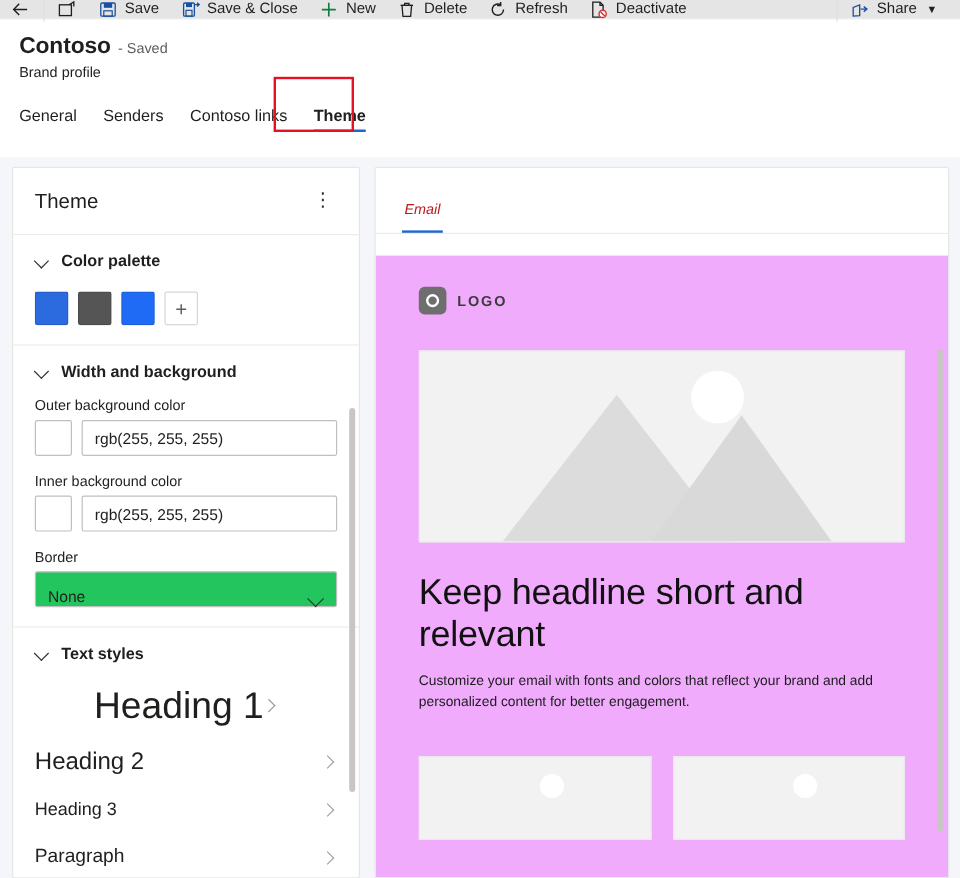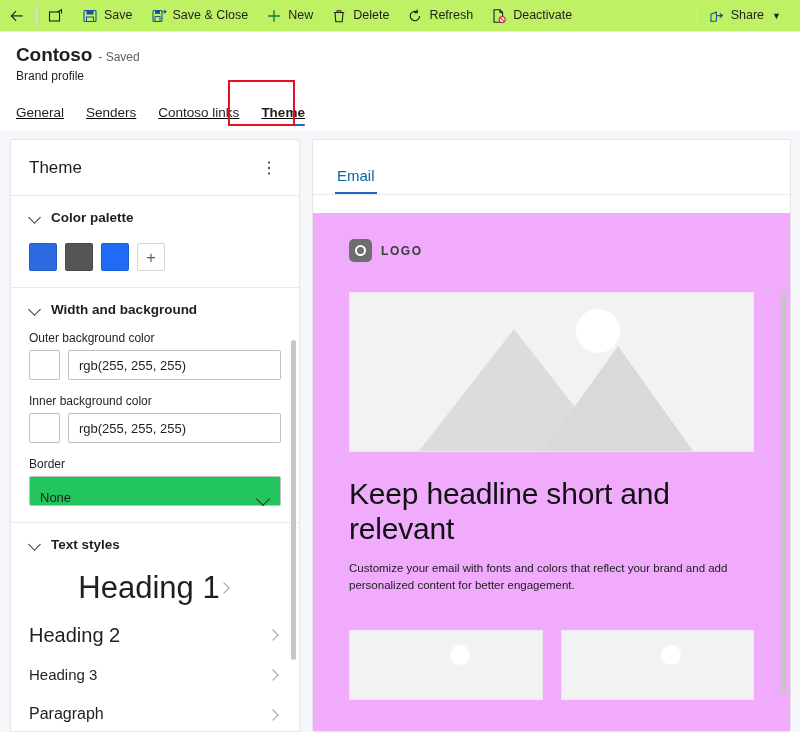--- a/index.html
+++ b/index.html
@@ -7,24 +7,24 @@
     margin: 0; padding: 0;
     width: 800px; height: 732px;
     overflow: hidden;
     background: #ffffff;
     font-family: "Liberation Sans", sans-serif;
     -webkit-font-smoothing: antialiased;
   }
 
   
   .commandbar {
-    height: 32px;
+    height: 16px;
     display: flex;
     align-items: center;
-    background: #bef264;
+    background: #e5e5e5;
     border-bottom: 1px solid #edebe9;
     position: relative;
   }
   .cb-left { display: flex; align-items: center; height: 32px; }
   .cb-right { margin-left: auto; display: flex; align-items: center; height: 32px; padding-right: 10px; }
   .cb-sep { width: 1px; height: 20px; background: #e1dfdd; margin: 0 2px; }
   .cb-btn {
     display: flex; align-items: center; gap: 6px;
     height: 30px; padding: 0 9px;
     font-size: 12.5px; color: #201f1e;
@@ -36,21 +36,21 @@
   .cb-chev { font-size: 9px; color: #201f1e; margin-left: 2px; }
 
   
   .pagehead { padding: 12px 16px 0 16px; background: #fff; }
   .title-row { display: flex; align-items: baseline; gap: 6px; }
   .rec-title { font-size: 19px; font-weight: 600; color: #201f1e; letter-spacing: -0.1px; }
   .rec-saved { font-size: 12px; color: #605e5c; }
   .rec-sub { font-size: 12px; color: #201f1e; margin-top: 3px; }
 
   
-  .tabs { display: flex; align-items: flex-end; gap: 0; margin-top: 11px; height: 34px; position: relative; text-decoration: underline; }
+  .tabs { display: flex; align-items: flex-end; gap: 0; margin-top: 11px; height: 34px; position: relative; }
   .tab {
     font-size: 13.5px; color: #201f1e;
     padding: 0 11px 8px 11px;
     position: relative; cursor: default; white-space: nowrap;
   }
   .tab:first-child { padding-left: 0; }
   .tab.selected { font-weight: 600; }
   .tab .underline {
     position: absolute; left: 11px; right: 11px; bottom: 2px;
     height: 2px; background: #2266cc; border-radius: 1px;
@@ -160,21 +160,21 @@
 
   .lp-scroll {
     position: absolute; right: 3px; top: 200px;
     width: 5px; height: 320px; background: #c8c6c4; border-radius: 3px;
   }
 
   
   .rp-header { padding: 16px 22px 0 22px; }
   .rp-title { font-size: 17px; color: #201f1e; }
   .rp-tabs { display: flex; margin-top: 11px; height: 27px; position: relative; }
-  .rp-tab { font-size: 15px; color: #0369a1; padding: 0 2px 7px 2px; position: relative; }
+  .rp-tab { font-size: 12px; color: #b91c1c; padding: 0 2px 7px 2px; position: relative; font-style: italic; }
   .rp-tab .underline { position: absolute; left: 0; right: 0; bottom: 0; height: 2px; background: #2266cc; }
   .rp-divider { height: 1px; background: #edebe9; }
 
   .preview-canvas {
     position: absolute; left: 0; right: 0; top: 73px; bottom: 0;
     background: #f0abfc; overflow: hidden;
   }
   .email-body { padding: 26px 36px 0 36px; }
   .logo-row { display: flex; align-items: center; gap: 9px; }
   .logo-mark {

